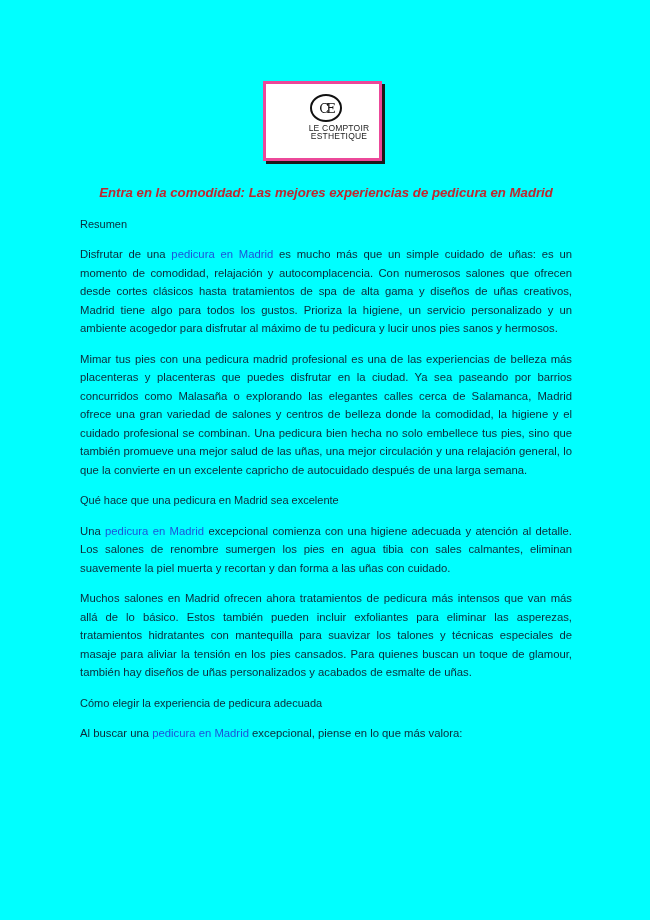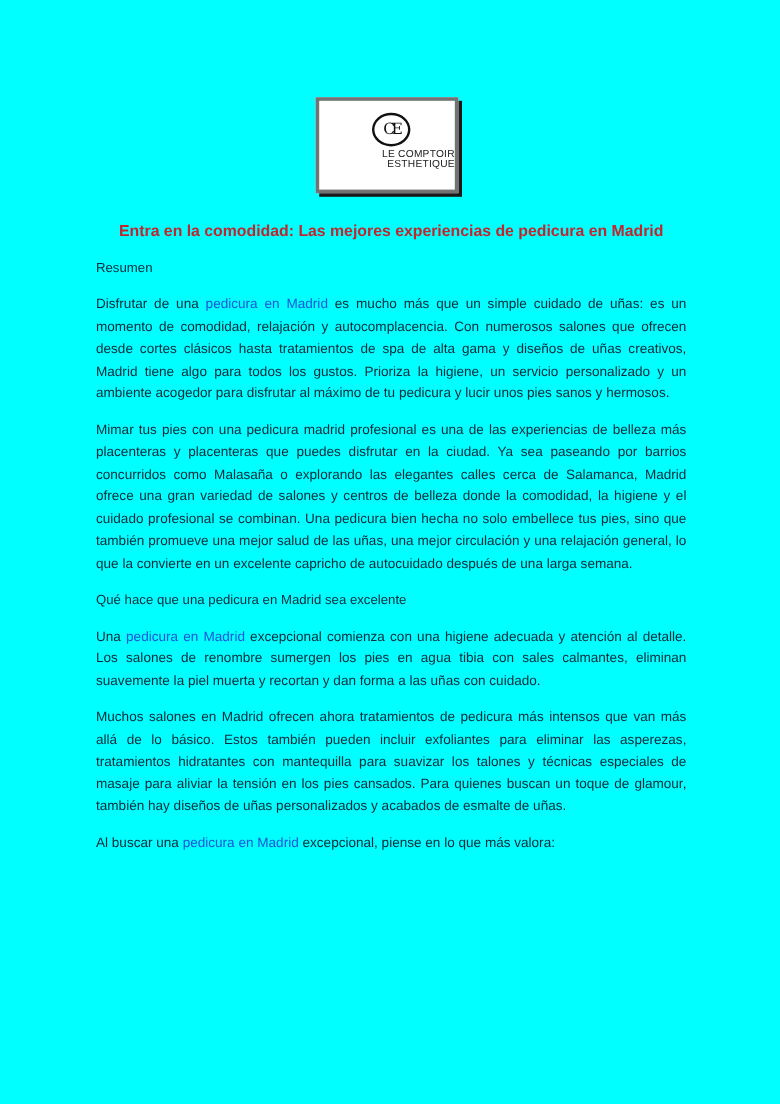--- a/index.html
+++ b/index.html
@@ -7,44 +7,44 @@
     width: 650px; height: 920px; overflow: hidden;
     background: #00ffff;
     font-family: "Liberation Sans", sans-serif;
     color: #0c2a3a;
     position: relative;
   }
   .logo-box {
     position: absolute; left: 263px; top: 81px;
     width: 113px; height: 74px;
     background: #ffffff;
-    border: 3px solid #737373;
+    border: 3px solid #ec4899;
     box-shadow: 3px 3px 0 #1a1a1a;
   }
   .logo-mark {
     position: absolute; left: 44px; top: 10px;
     width: 28px; height: 24px;
     border: 2px solid #111; border-radius: 50%;
     font-family: "DejaVu Serif", serif; font-size: 13px;
     display: flex; align-items: center; justify-content: center;
     color: #111; letter-spacing: -3px;
   }
   .logo-text {
     position: absolute; left: 0; right: 0; top: 40px;
-    text-align: right; font-size: 8.5px; line-height: 8px; color: #222;
+    text-align: center; font-size: 8.5px; line-height: 8px; color: #222;
     letter-spacing: 0.2px;
     margin-left: 33px;
   }
   .content {
     position: absolute; left: 80px; top: 184px; width: 492px;
     font-size: 11.3px; line-height: 18.5px;
   }
   .title {
     color: #c0262e; font-size: 13.2px; font-weight: bold;
-    text-align: center; margin: 0 -10px 12px -10px; white-space: nowrap;
+    text-align: center; margin: 0 -10px 12px -10px; white-space: nowrap; font-style: italic;
   }
   .section-heading {
     font-weight: normal; font-size: 11px; margin: 0 0 12px 0; color: #0c2a3a;
   }
   p { margin: 0 0 12px 0; text-align: justify; }
   .link { color: #1c55d8; }
 </style>
 </head>
 <body>
 
@@ -60,14 +60,15 @@
   <div class="title">Entra en la comodidad: Las mejores experiencias de pedicura en Madrid</div>
 
   <div class="section-heading">Resumen</div>
   <p><span>Disfrutar de una </span><span class="link">pedicura en Madrid</span><span> es mucho más que un simple cuidado de uñas: es un momento de comodidad, relajación y autocomplacencia. Con numerosos salones que ofrecen desde cortes clásicos hasta tratamientos de spa de alta gama y diseños de uñas creativos, Madrid tiene algo para todos los gustos. Prioriza la higiene, un servicio personalizado y un ambiente acogedor para disfrutar al máximo de tu pedicura y lucir unos pies sanos y hermosos.</span></p>
   <p>Mimar tus pies con una pedicura madrid profesional es una de las experiencias de belleza más placenteras y placenteras que puedes disfrutar en la ciudad. Ya sea paseando por barrios concurridos como Malasaña o explorando las elegantes calles cerca de Salamanca, Madrid ofrece una gran variedad de salones y centros de belleza donde la comodidad, la higiene y el cuidado profesional se combinan. Una pedicura bien hecha no solo embellece tus pies, sino que también promueve una mejor salud de las uñas, una mejor circulación y una relajación general, lo que la convierte en un excelente capricho de autocuidado después de una larga semana.</p>
 
   <div class="section-heading">Qué hace que una pedicura en Madrid sea excelente</div>
   <p><span>Una </span><span class="link">pedicura en Madrid</span><span> excepcional comienza con una higiene adecuada y atención al detalle. Los salones de renombre sumergen los pies en agua tibia con sales calmantes, eliminan suavemente la piel muerta y recortan y dan forma a las uñas con cuidado.</span></p>
   <p>Muchos salones en Madrid ofrecen ahora tratamientos de pedicura más intensos que van más allá de lo básico. Estos también pueden incluir exfoliantes para eliminar las asperezas, tratamientos hidratantes con mantequilla para suavizar los talones y técnicas especiales de masaje para aliviar la tensión en los pies cansados. Para quienes buscan un toque de glamour, también hay diseños de uñas personalizados y acabados de esmalte de uñas.</p>
 
+  <div class="section-heading">Cómo elegir la experiencia de pedicura adecuada</div>
   <p><span>Al buscar una </span><span class="link">pedicura en Madrid</span><span> excepcional, piense en lo que más valora:</span></p>
 </div>
 
 </body></html>

